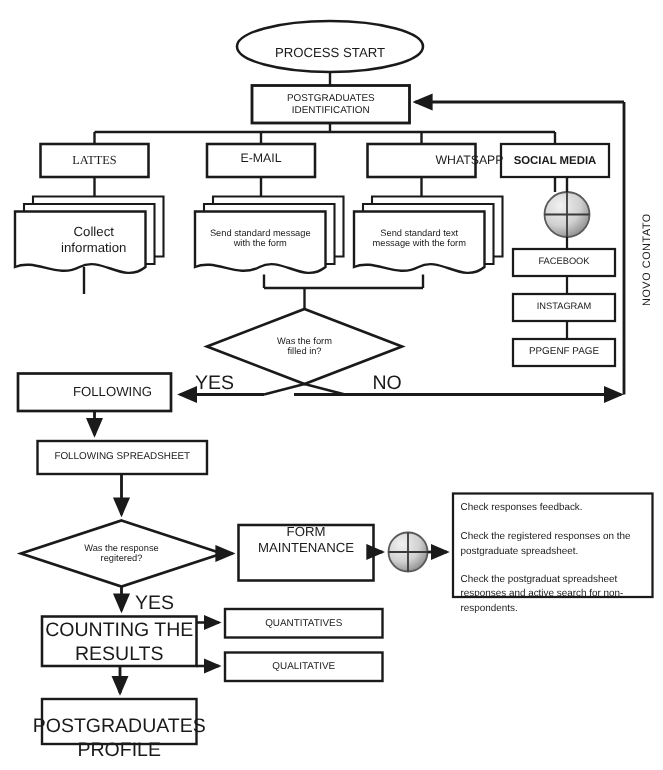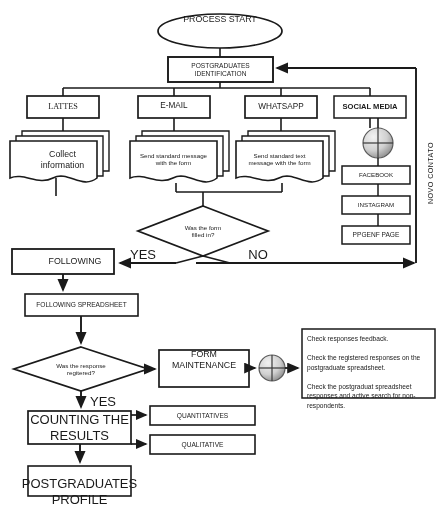--- a/index.html
+++ b/index.html
@@ -173,28 +173,28 @@
 
       <line x1="81" y1="391" x2="81" y2="407" stroke-width="1.9" marker-end="url(#arrow)"></line>
 
       <line x1="131" y1="415" x2="146" y2="415" stroke-width="1.7" marker-end="url(#arrow)"></line>
       <line x1="131" y1="444" x2="146" y2="444" stroke-width="1.7" marker-end="url(#arrow)"></line>
 
       <line x1="80" y1="444" x2="80" y2="462" stroke-width="1.9" marker-end="url(#arrow)"></line>
     </g>
   </svg>
 
-  <div class="lbl t9" style="left:158px;top:8px;width:124px;height:22px;">PROCESS START</div>
+  <div class="lbl t9" style="left:158px;top:24px;width:124px;height:22px;">PROCESS START</div>
 
   <div class="lbl t65" style="left:168px;top:58px;width:105px;height:23px;">POSTGRADUATES
 IDENTIFICATION</div>
 
   <div class="lbl t8" style="left:27px;top:96px;width:72px;height:22px;font-family:Liberation Serif, serif;">LATTES</div>
   <div class="lbl t8" style="left:138px;top:96px;width:72px;height:20px;">E-MAIL</div>
-  <div class="lbl t8" style="left:245px;top:96px;width:72px;height:22px;">WHATSAPP</div>
+  <div class="lbl t8" style="left:245px;top:96px;width:72px;height:22px;padding-left:32px;">WHATSAPP</div>
   <div class="lbl t75" style="left:334px;top:96px;width:72px;height:22px;">SOCIAL MEDIA</div>
 
   <div class="lbl t9" style="left:10px;top:146px;width:105px;height:28px;">Collect
 information</div>
   <div class="lbl t6" style="left:130px;top:146px;width:87px;height:26px;">Send standard message
 with the form</div>
   <div class="lbl t6" style="left:236px;top:146px;width:87px;height:26px;">Send standard text
 message with the form</div>
 
   <div class="lbl t6" style="left:342px;top:166px;width:68px;height:18px;">FACEBOOK</div>

